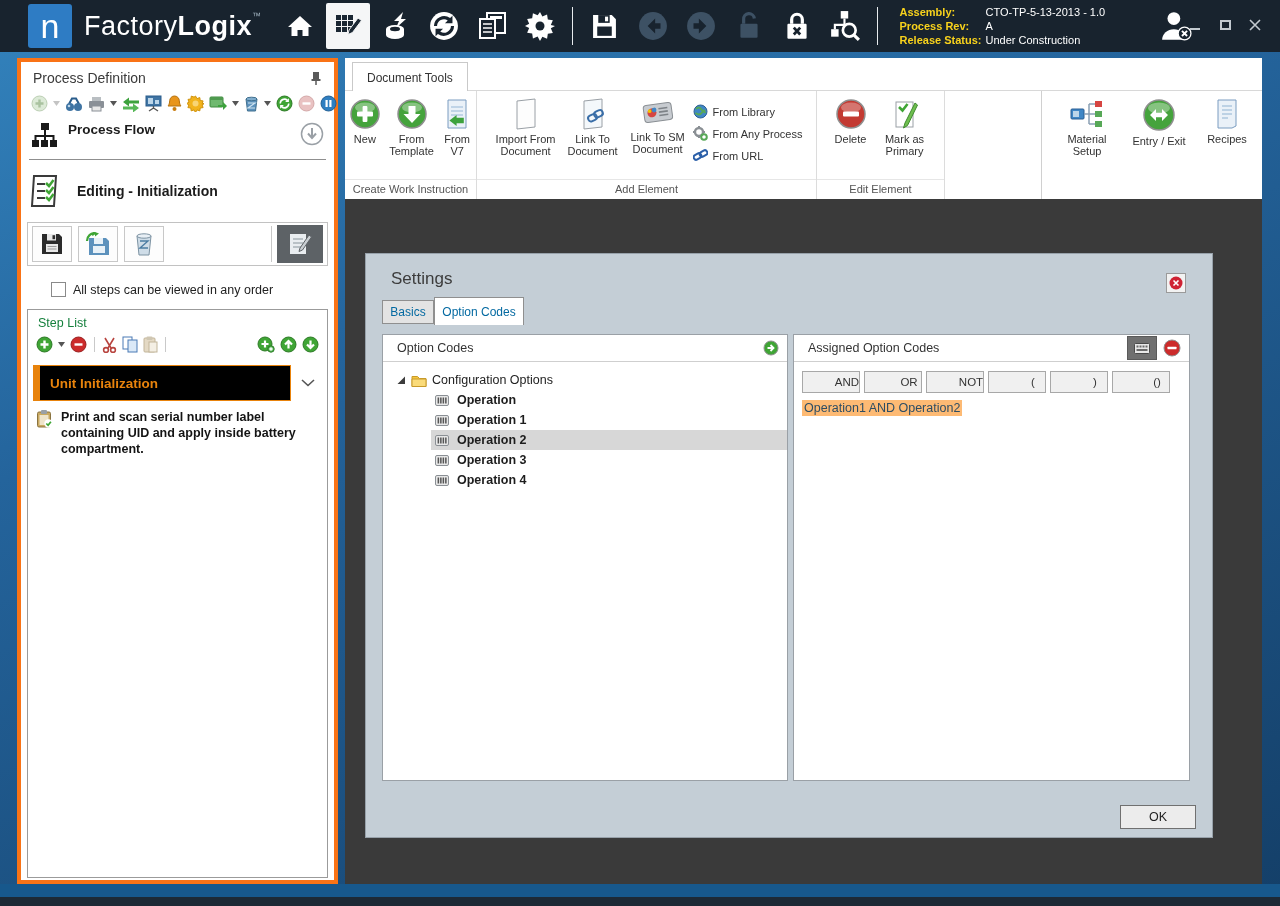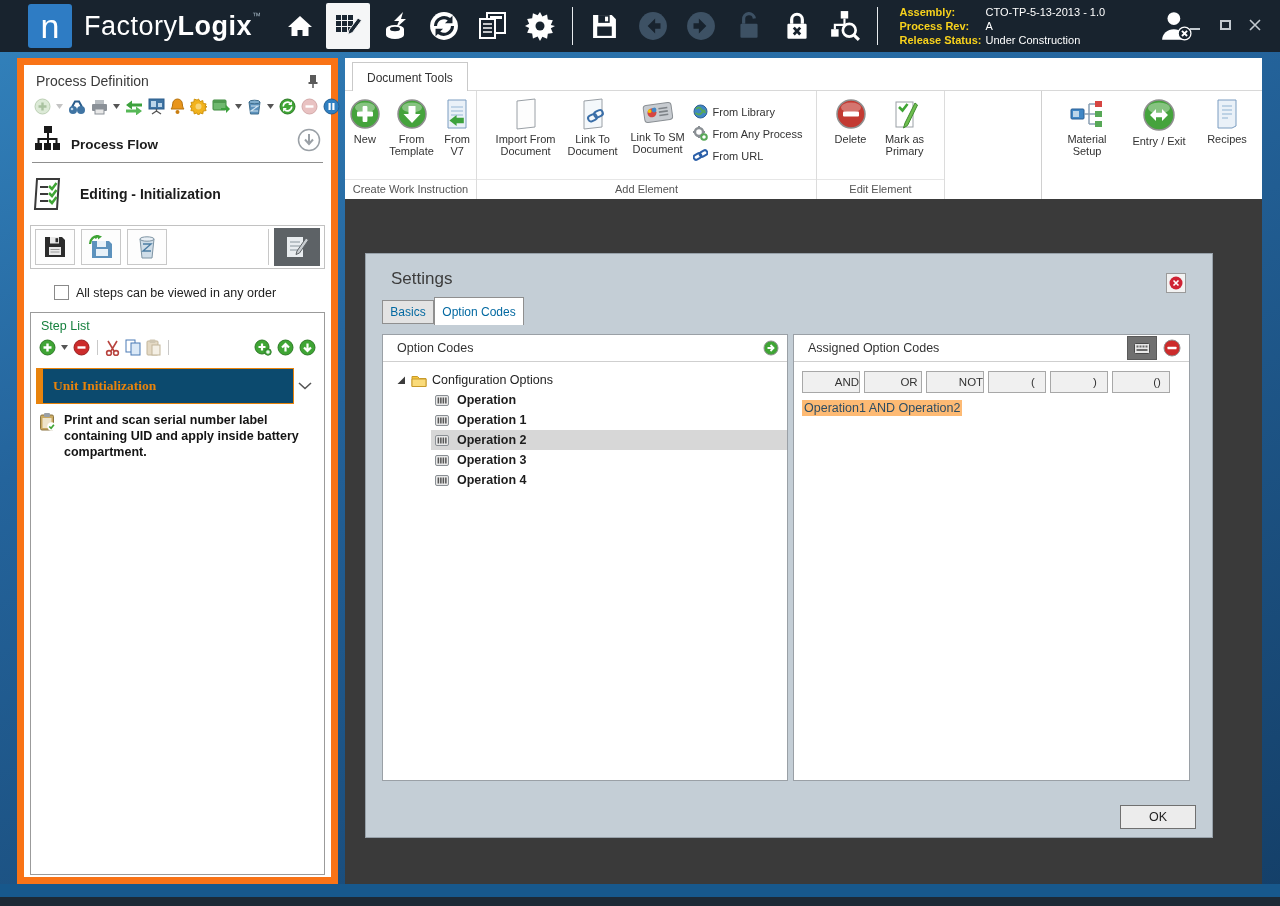--- a/index.html
+++ b/index.html
@@ -27,25 +27,25 @@
   .tb-info .row { display:flex; }
   .tb-info .lbl { color:#f8d21c; font-weight:700; width:86px; }
   .winbtns { position:absolute; right:18px; top:18px; display:flex; gap:16px; align-items:center; }
   .winbtn { width:14px; height:14px; display:flex; align-items:center; justify-content:center; }
   .min-glyph { width:10px; height:2px; background:#c3cad0; margin-top:8px; }
   .max-glyph { width:11px; height:10px; border:2px solid #c3cad0; }
   .usr { position:absolute; right:88px; top:10px; }
 
   
   .leftpanel { position:absolute; left:17px; top:58px; width:321px; height:826px;
-    background:#fff; border:7px solid #f97316; }
+    background:#fff; border:4px solid #f97316; }
   .lp-header { display:flex; align-items:center; padding:8px 12px 2px 12px; }
   .lp-title { font-size:14px; color:#3a3a3a; flex:1; }
   .lp-toolbar { display:flex; align-items:center; gap:5px; padding:7px 10px 4px 10px; }
-  .lp-flow { display:flex; align-items:flex-end; padding:6px 10px 8px 10px; }
+  .lp-flow { display:flex; align-items:flex-start; padding:6px 10px 8px 10px; }
   .lp-flow .lbl { font-size:13.5px; font-weight:700; color:#1c1c1c; margin-left:10px; flex:1; }
   .lp-div { height:1px; background:#8f8f8f; margin:2px 8px; }
   .lp-editing { display:flex; align-items:center; padding:12px 8px 10px 8px; }
   .lp-editing .lbl { font-size:14px; font-weight:700; color:#1c1c1c; margin-left:16px; }
   .lp-savebar { margin:4px 6px 0 6px; border:1px solid #c2c2c2; height:44px;
     display:flex; align-items:center; padding:0 4px; }
   .sv-btn { width:40px; height:36px; border:1px solid #c8c8c8; background:#fdfdfd;
     display:flex; align-items:center; justify-content:center; margin-right:6px; }
   .sv-spacer { flex:1; }
   .sv-sep { width:1px; height:36px; background:#c8c8c8; margin-right:5px; }
@@ -55,22 +55,22 @@
   .chk { width:15px; height:15px; border:1px solid #8a8a8a; background:#fff; }
   .lp-check .lbl { font-size:12.5px; color:#222; margin-left:7px; }
   .steplist { position:absolute; left:6px; top:247px; right:6px; bottom:2px;
     border:1px solid #9b9b9b; background:#fff; }
   .sl-title { font-size:12.5px; color:#15803d; padding:6px 0 0 10px; }
   .sl-toolbar { display:flex; align-items:center; gap:5px; padding:6px 8px 6px 8px; }
   .sl-tsep { width:1px; height:15px; background:#c9c9c9; margin:0 2px; }
   .sl-spacer { flex:1; }
   .step-row { display:flex; align-items:center; margin:6px 8px 0 5px; }
   .step-bar { width:6px; align-self:stretch; background:#e8830c; }
-  .step-box { flex:1; border:1px solid #e8830c; background:#0c4a6e; height:36px;
-    display:flex; align-items:center; padding-left:10px; max-width:252px;font-family:Liberation Serif, serif; }
+  .step-box { flex:1; border:1px solid #e8830c; background:#000000; height:36px;
+    display:flex; align-items:center; padding-left:10px; max-width:252px; }
   .step-box .lbl { color:#e8830c; font-weight:700; font-size:13.5px; }
   .step-chev { margin-left:auto; margin-right:4px; }
   .step-desc { display:flex; margin:8px 10px 0 8px; }
   .step-desc .txt { font-size:12.5px; font-weight:700; color:#141414;
     line-height:16px; margin-left:8px; }
 
   
   .tabstrip { position:absolute; left:345px; top:58px; width:917px; height:33px;
     background:#fff; border-bottom:1px solid #d8d8d8; }
   .doc-tab { position:absolute; left:7px; top:4px; height:30px; padding:0 14px;

